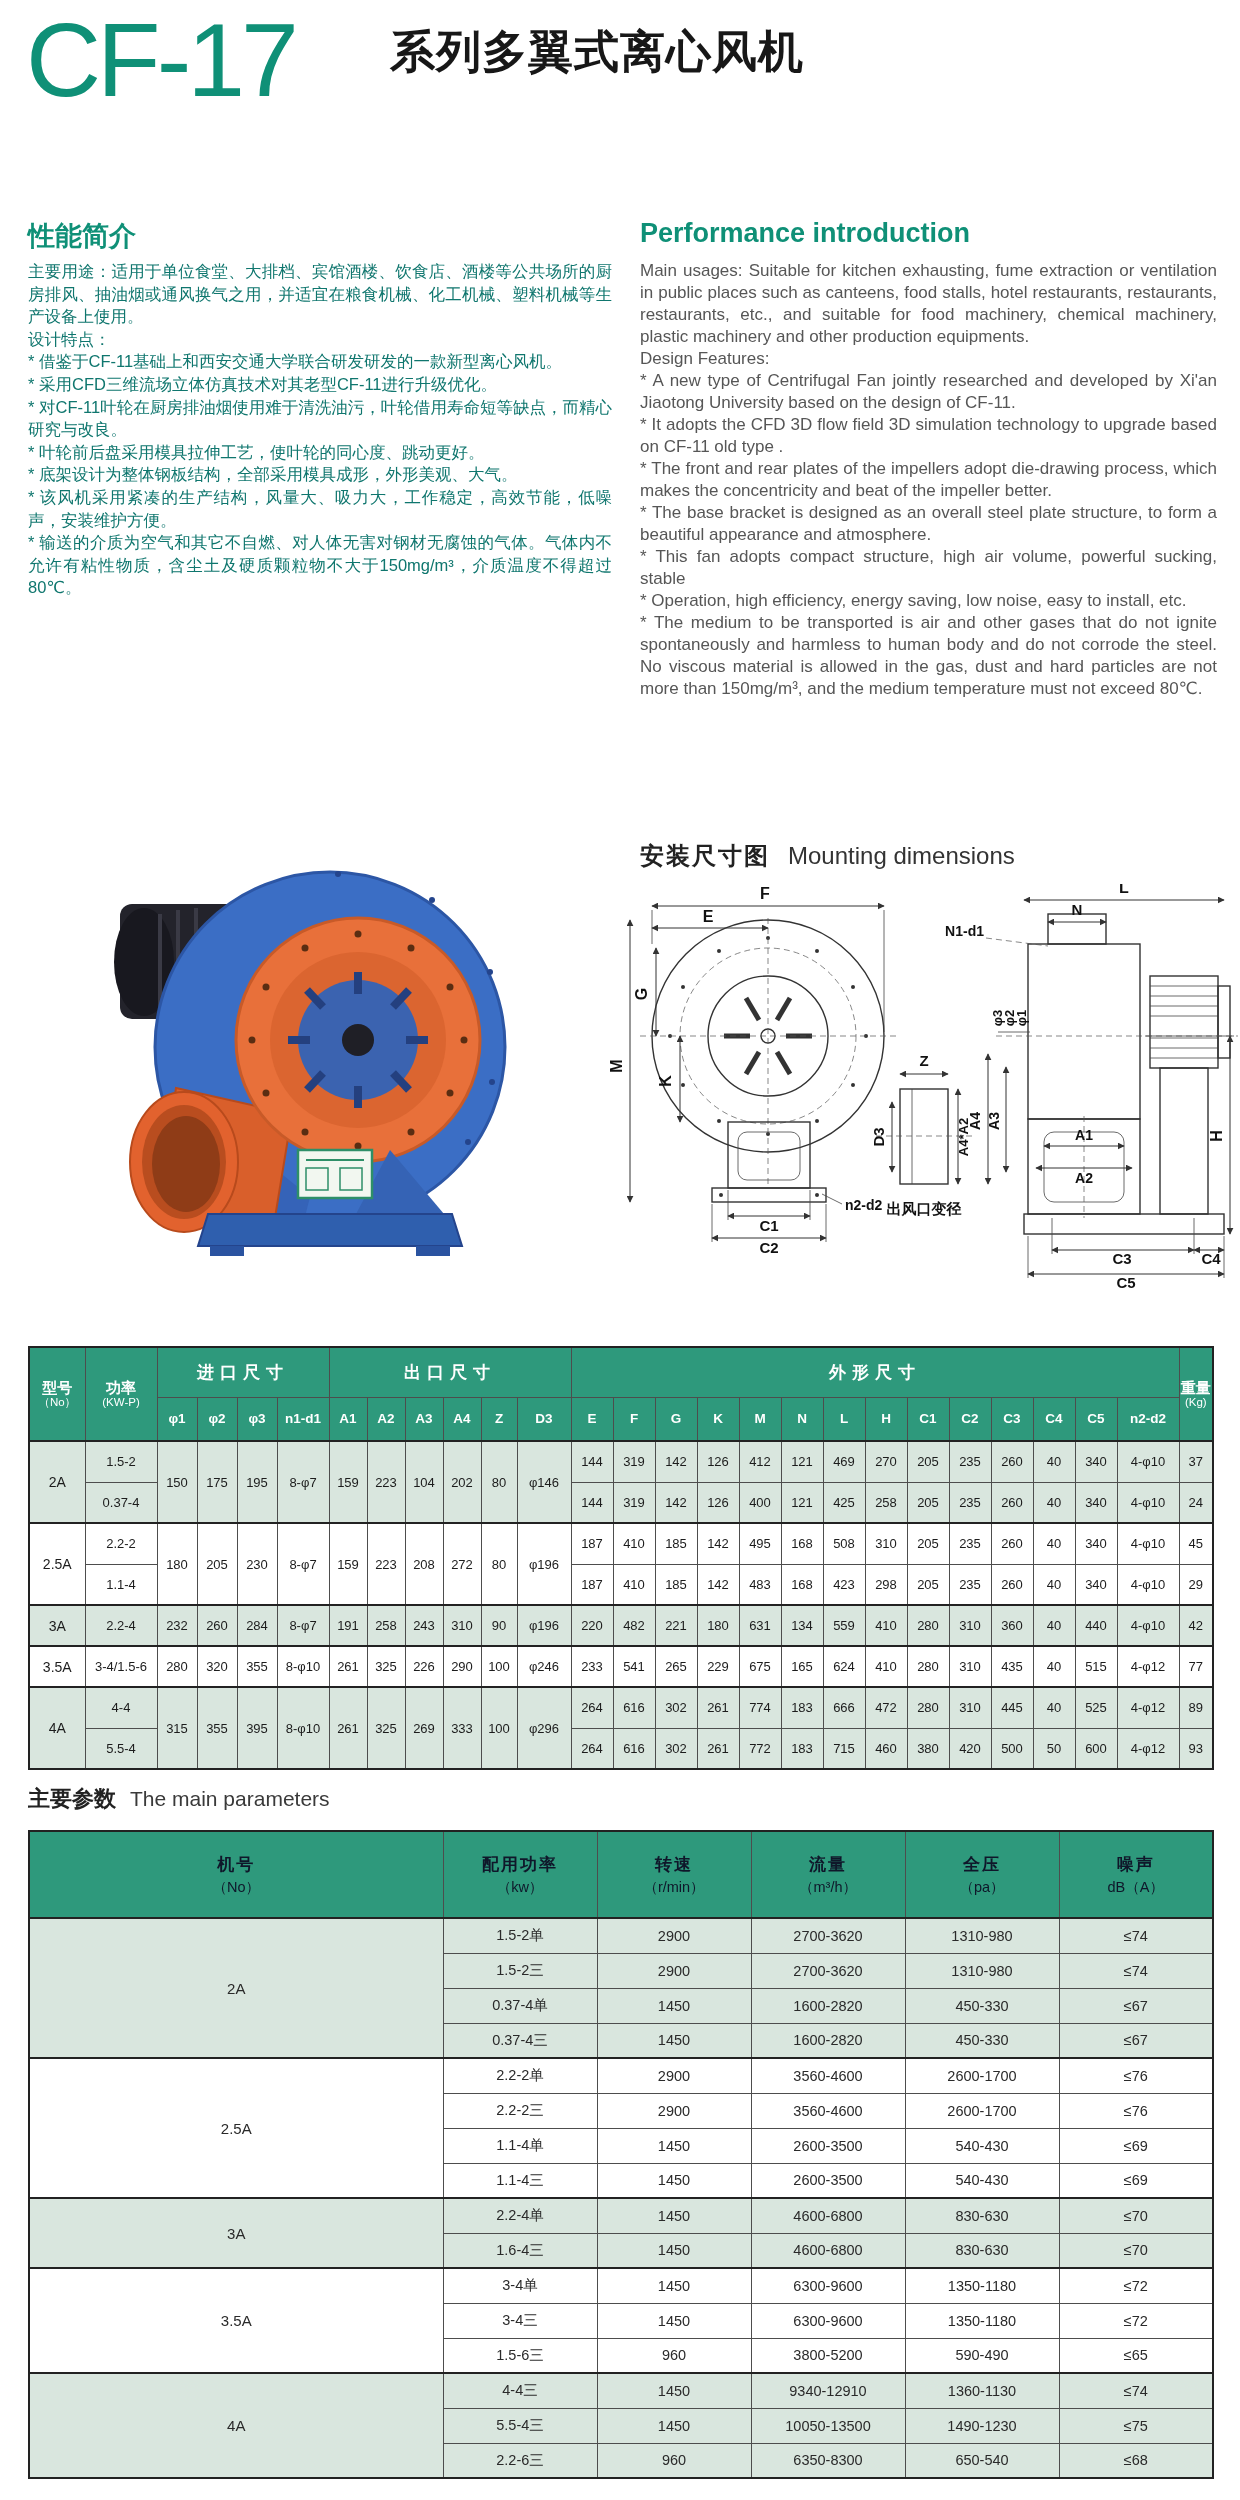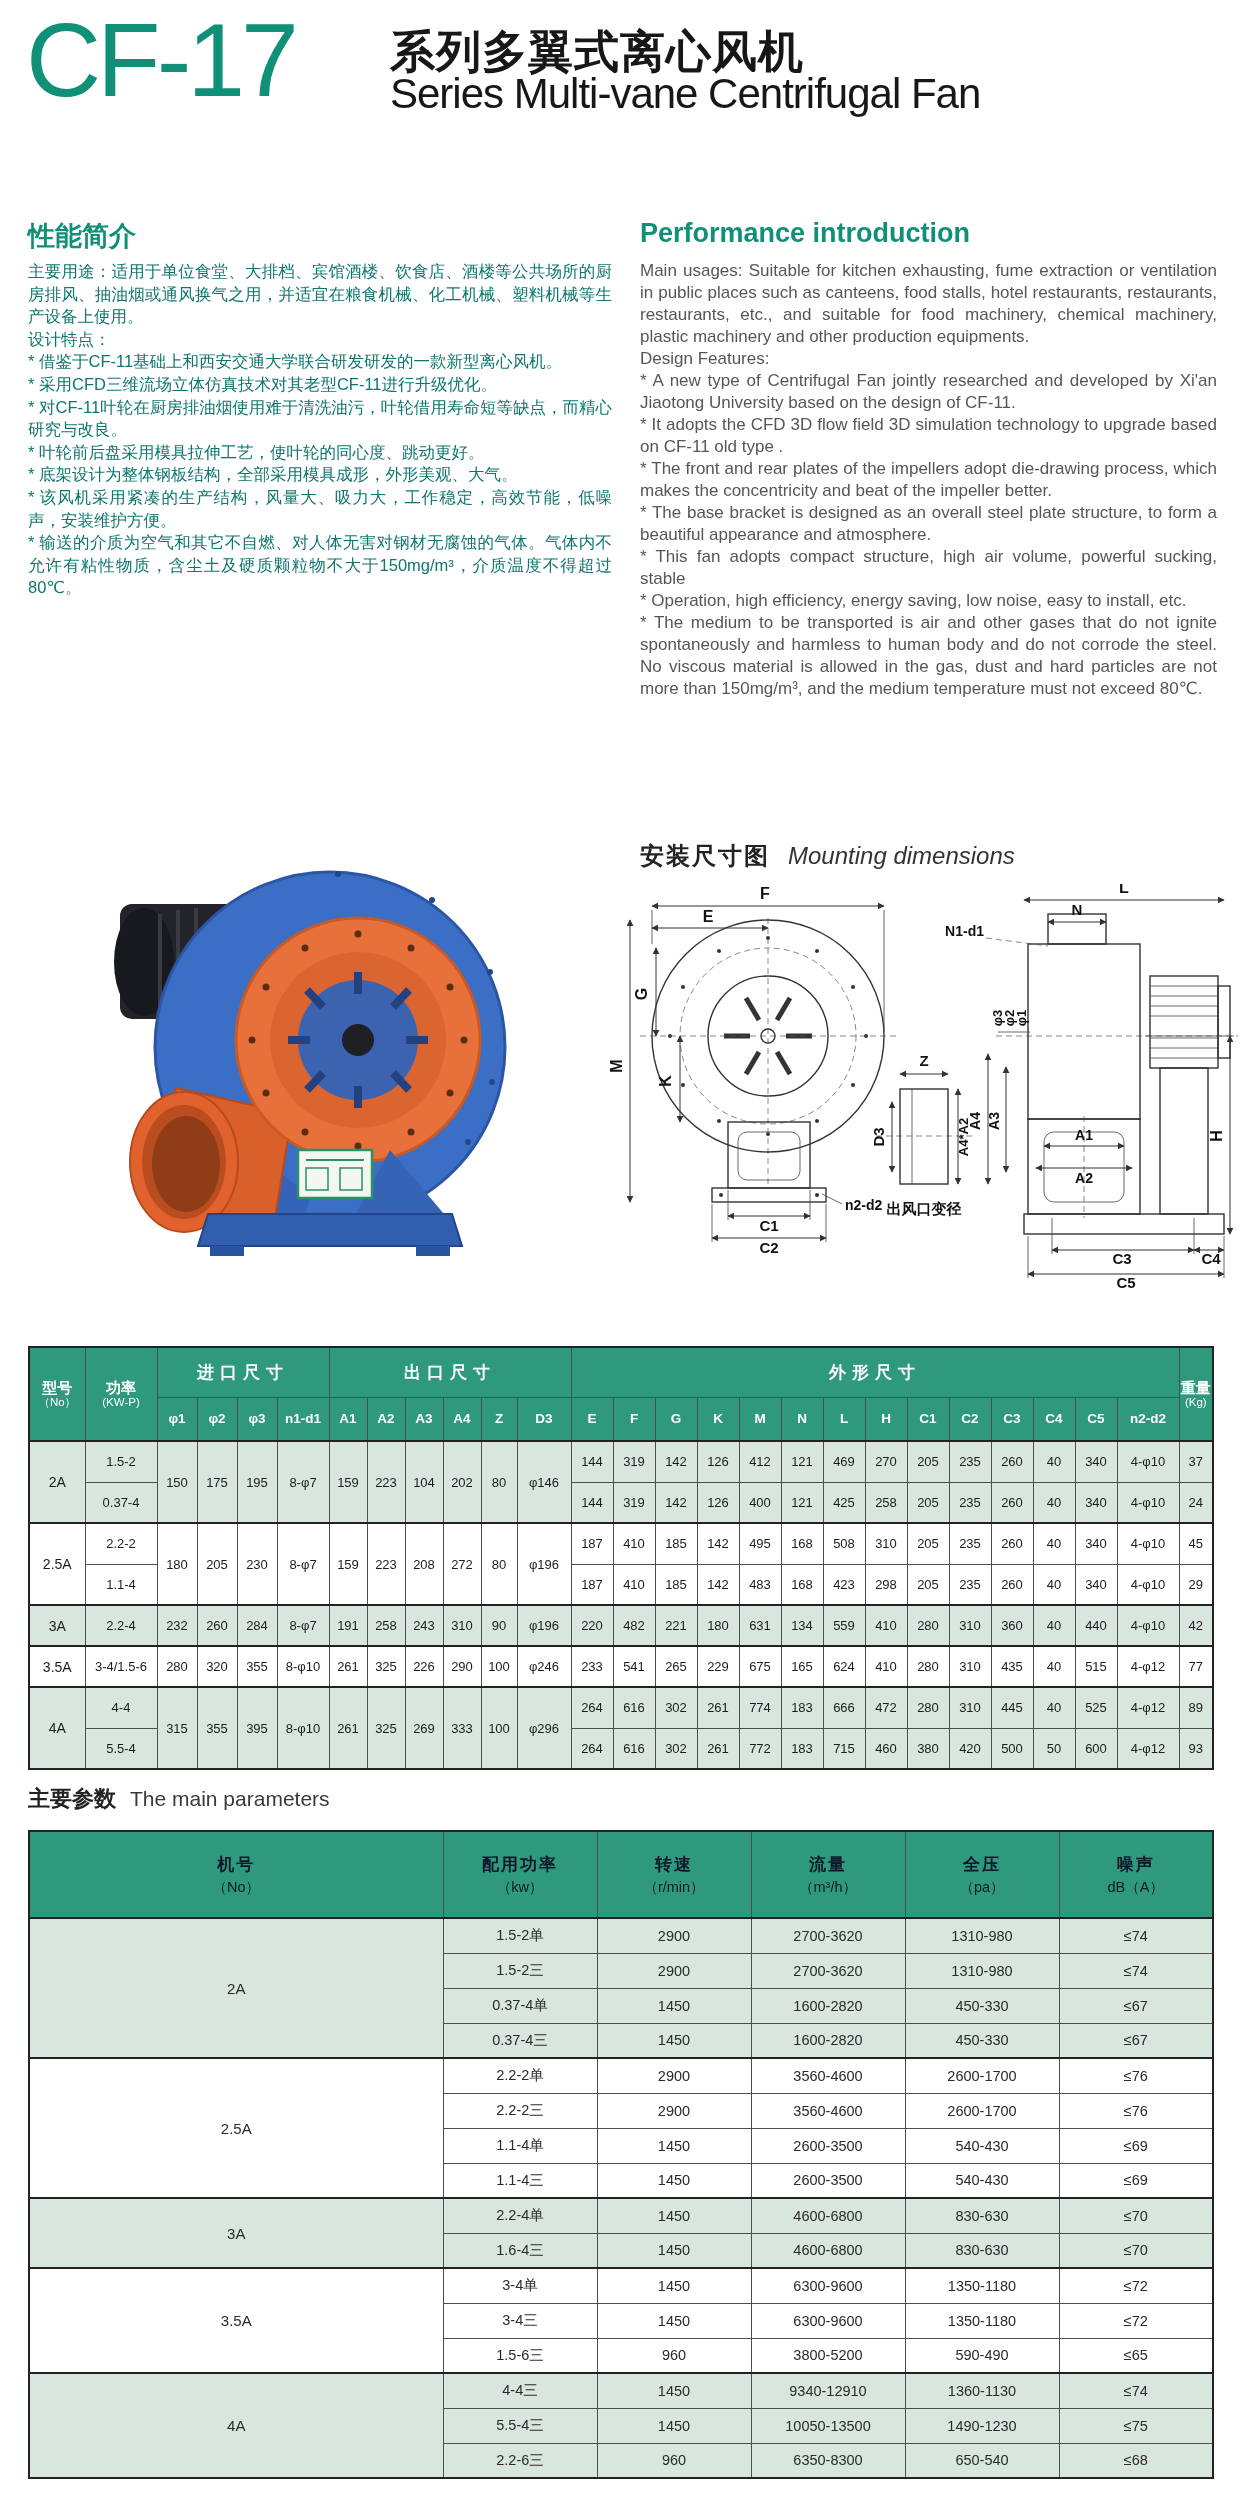--- a/index.html
+++ b/index.html
@@ -13,21 +13,21 @@
   .title-en{position:absolute;left:390px;top:70px;font-size:42px;font-weight:400;color:#171717;letter-spacing:-1px;}
   
   .sec-head{position:absolute;font-size:27px;font-weight:700;color:var(--brand);}
   .col{position:absolute;top:260px;text-align:justify;}
   .col-zh{left:28px;width:584px;font-size:16.5px;line-height:22.6px;color:#0f766e;}
   .col-en{left:640px;width:577px;font-size:17px;line-height:22px;color:#565656;}
   .col p{margin:0;}
   
   .h-mid{position:absolute;font-size:24px;color:#222;}
   .h-mid .zh{font-weight:700;margin-right:18px;letter-spacing:2px;}
-  .h-mid .en{font-weight:400;color:#333;font-style:italic;}
+  .h-mid .en{font-weight:400;color:#333;}
   .h-sheet{position:absolute;font-size:22px;color:#222;}
   .h-sheet .zh{font-weight:700;margin-right:14px;}
   .h-sheet .en{font-weight:400;color:#3a3a3a;font-size:21px;}
   
   .fanfig{position:absolute;left:60px;top:852px;}
   .drawing{position:absolute;left:600px;top:884px;}
   .drawing text{fill:#111;font-family:"Liberation Sans",sans-serif;font-weight:700;}
   .ln{stroke:#333;stroke-width:1.4;fill:none;}
   .thin{stroke:#444;stroke-width:.8;fill:none;}
   .dash{stroke:#555;stroke-width:.7;fill:none;stroke-dasharray:6 4;}
@@ -57,21 +57,20 @@
   .par-table tbody td.model{font-size:15px;}
   .par-table tr.gstart td{border-top:2.5px solid #222;}
 </style>
 </head>
 <body>
 
 <div class="page">
 
   <div class="logo">CF-17</div>
   <div class="title-zh">系列多翼式离心风机</div>
-  <div class="title-en">Series Multi-vane Centrifugal Fan</div>
 
   <div class="sec-head" style="left:28px;top:218px;">性能简介</div>
   <div class="sec-head" style="left:640px;top:218px;">Performance introduction</div>
   <div class="col col-zh">
       <p>主要用途：适用于单位食堂、大排档、宾馆酒楼、饮食店、酒楼等公共场所的厨房排风、抽油烟或通风换气之用，并适宜在粮食机械、化工机械、塑料机械等生产设备上使用。</p>
       <p>设计特点：</p>
       <p>* 借鉴于CF-11基础上和西安交通大学联合研发研发的一款新型离心风机。</p>
       <p>* 采用CFD三维流场立体仿真技术对其老型CF-11进行升级优化。</p>
       <p>* 对CF-11叶轮在厨房排油烟使用难于清洗油污，叶轮借用寿命短等缺点，而精心研究与改良。</p>
       <p>* 叶轮前后盘采用模具拉伸工艺，使叶轮的同心度、跳动更好。</p>

